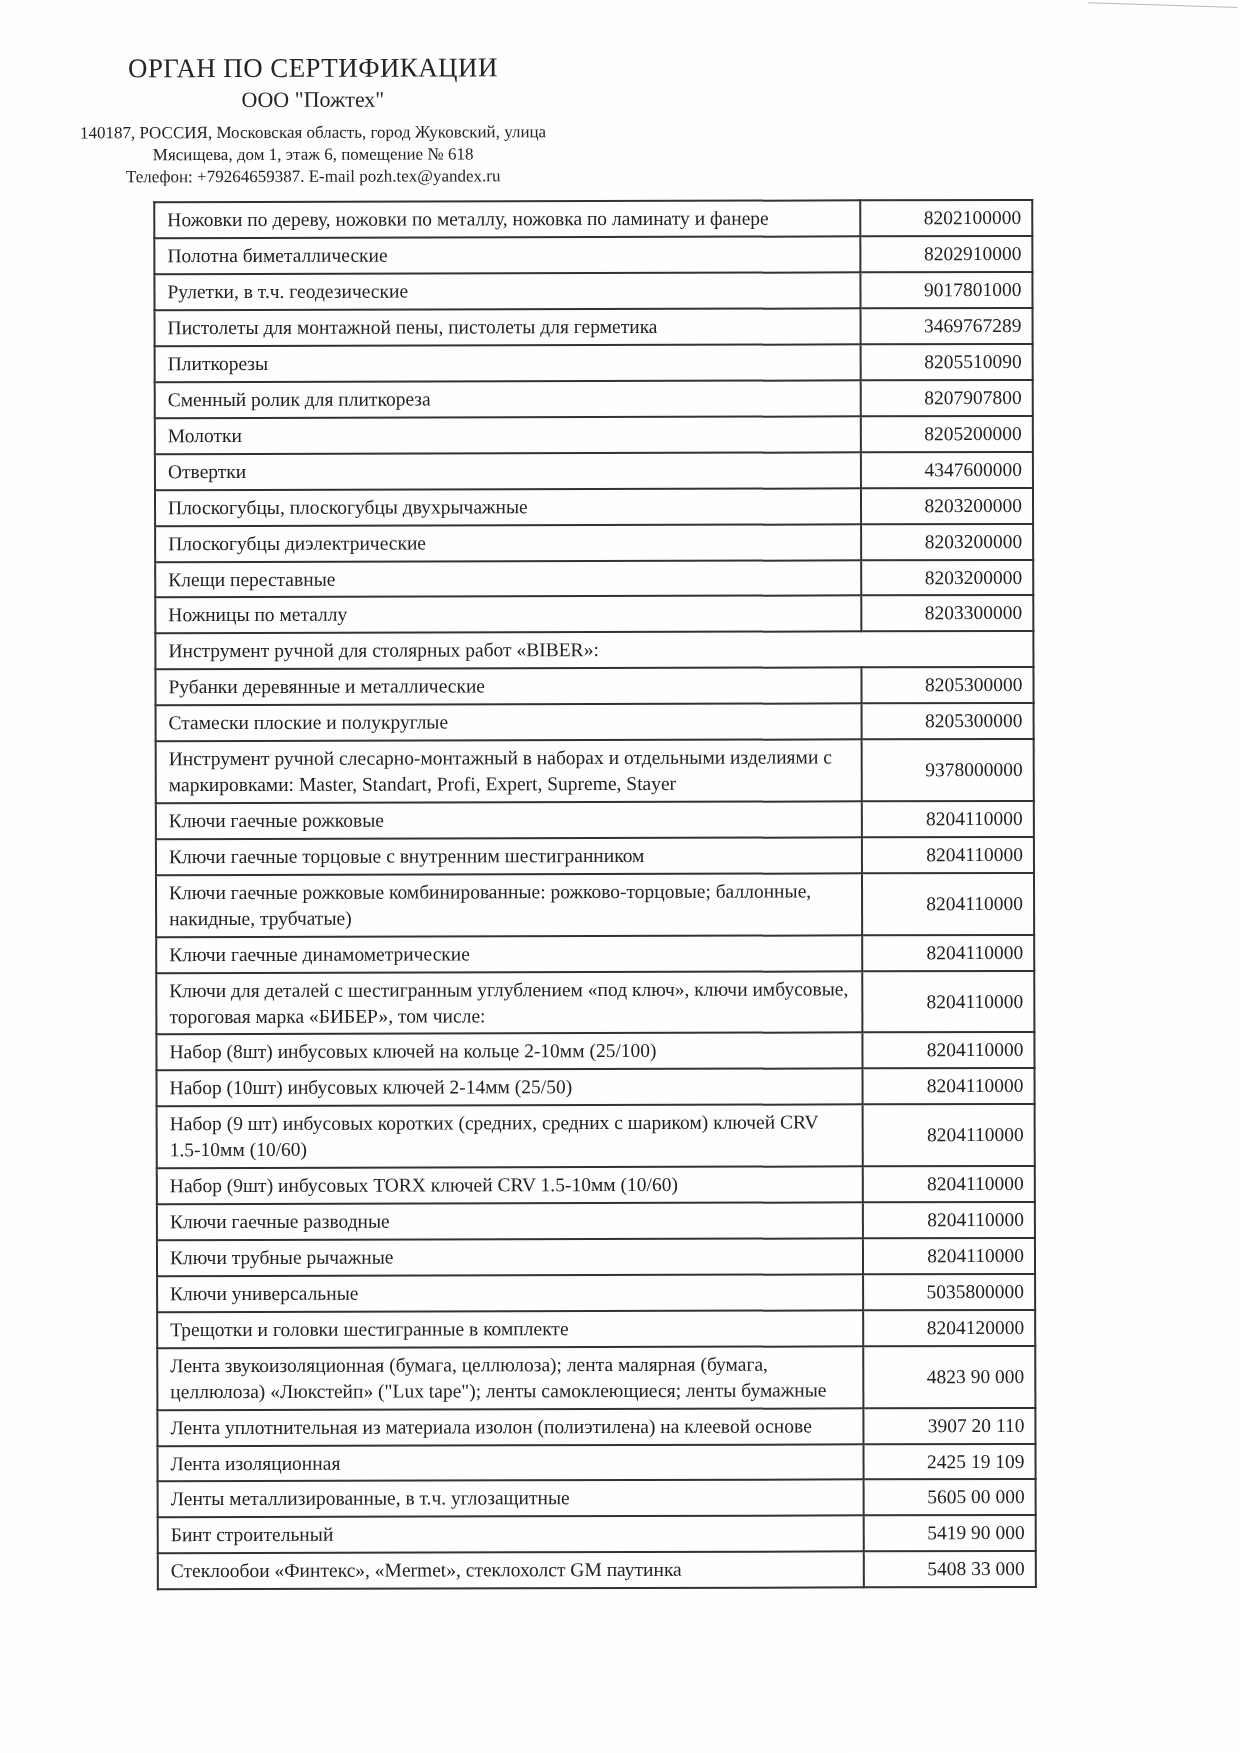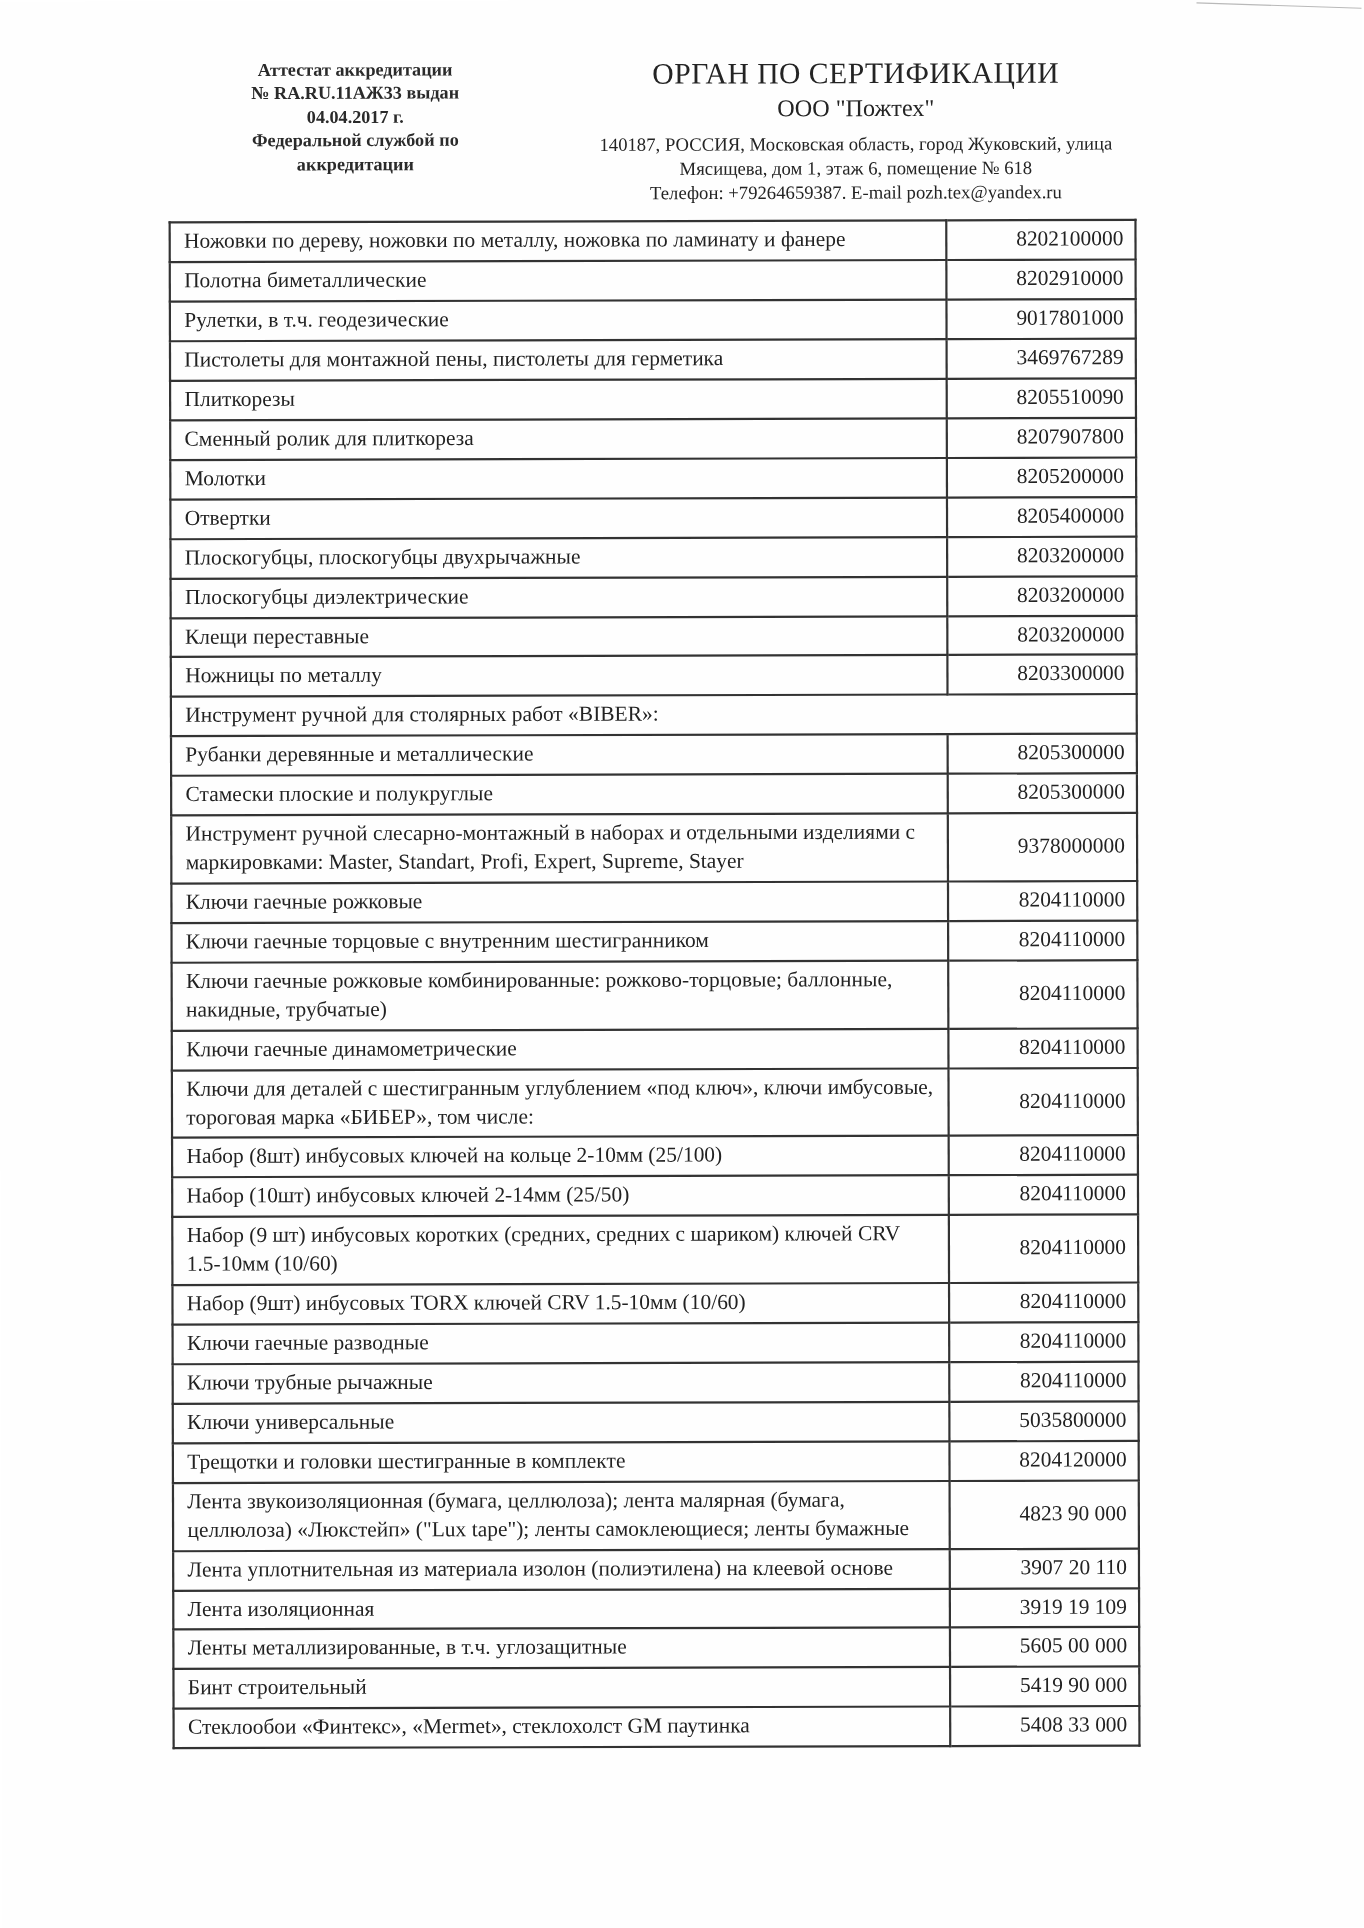--- a/index.html
+++ b/index.html
@@ -93,27 +93,20 @@
     white-space: nowrap;
   }
 </style>
 </head>
 <body>
 
 <div class="page">
   <div class="scan-artifact"></div>
 
   <div class="header">
-    <div class="header-left">
-      <div>Аттестат аккредитации</div>
-      <div>№ RA.RU.11АЖ33 выдан</div>
-      <div>04.04.2017 г.</div>
-      <div>Федеральной службой по</div>
-      <div>аккредитации</div>
-    </div>
     <div class="header-right">
       <div class="org-title">ОРГАН ПО СЕРТИФИКАЦИИ</div>
       <div class="org-name">ООО "Пожтех"</div>
       <div class="org-address">140187, РОССИЯ, Московская область, город Жуковский, улица</div>
       <div class="org-address" style="margin-top:0;">Мясищева, дом 1, этаж 6, помещение № 618</div>
       <div class="org-contact">Телефон: +79264659387. E-mail pozh.tex@yandex.ru</div>
     </div>
   </div>
 
   <table class="cert-table">
@@ -141,21 +134,21 @@
         <tr>
     <td class="name-cell">Сменный ролик для плиткореза</td>
     <td class="code-cell">8207907800</td>
   </tr>
         <tr>
     <td class="name-cell">Молотки</td>
     <td class="code-cell">8205200000</td>
   </tr>
         <tr>
     <td class="name-cell">Отвертки</td>
-    <td class="code-cell">8205400000</td>
+    <td class="code-cell">4347600000</td>
   </tr>
         <tr>
     <td class="name-cell">Плоскогубцы, плоскогубцы двухрычажные</td>
     <td class="code-cell">8203200000</td>
   </tr>
         <tr>
     <td class="name-cell">Плоскогубцы диэлектрические</td>
     <td class="code-cell">8203200000</td>
   </tr>
         <tr>
@@ -237,21 +230,21 @@
         <tr>
     <td class="name-cell">Лента звукоизоляционная (бумага, целлюлоза); лента малярная (бумага, целлюлоза)  «Люкстейп» ("Lux tape"); ленты самоклеющиеся; ленты бумажные</td>
     <td class="code-cell">4823 90 000</td>
   </tr>
         <tr>
     <td class="name-cell">Лента уплотнительная из материала изолон (полиэтилена) на клеевой основе</td>
     <td class="code-cell">3907 20 110</td>
   </tr>
         <tr>
     <td class="name-cell">Лента изоляционная</td>
-    <td class="code-cell">3919 19 109</td>
+    <td class="code-cell">2425 19 109</td>
   </tr>
         <tr>
     <td class="name-cell">Ленты металлизированные, в т.ч. углозащитные</td>
     <td class="code-cell">5605 00 000</td>
   </tr>
         <tr>
     <td class="name-cell">Бинт строительный</td>
     <td class="code-cell">5419 90 000</td>
   </tr>
         <tr>

